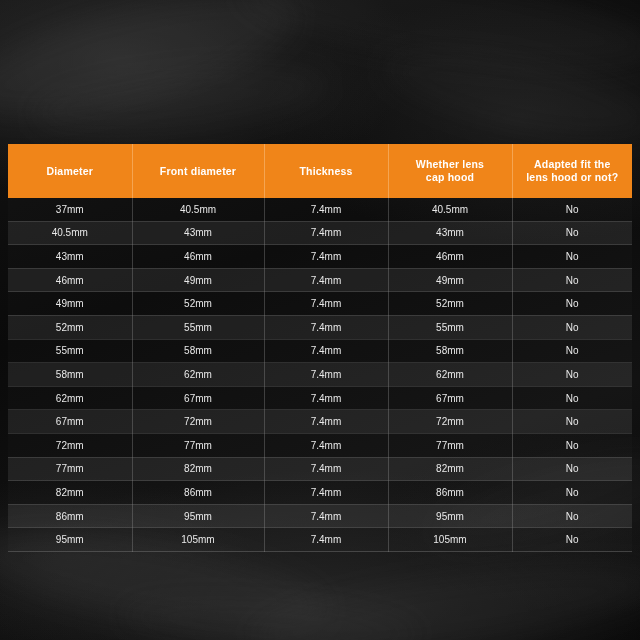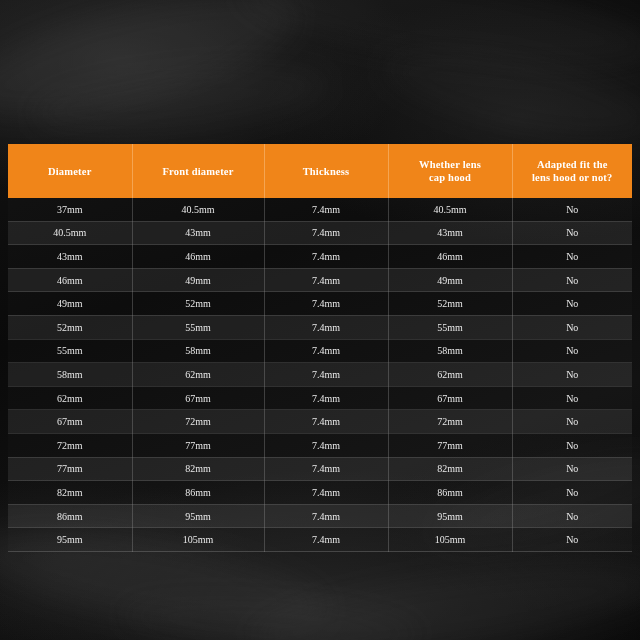--- a/index.html
+++ b/index.html
@@ -45,21 +45,20 @@
   #table-wrap {
     position: absolute;
     left: 8px;
     top: 144px;
     width: 624px;
   }
   table.spec {
     width: 624px;
     border-collapse: collapse;
     table-layout: fixed;
-    font-family: Liberation Serif, serif;
   }
   table.spec col.c0 { width: 124px; }
   table.spec col.c1 { width: 132px; }
   table.spec col.c2 { width: 124px; }
   table.spec col.c3 { width: 124px; }
   table.spec col.c4 { width: 120px; }
 
   thead th {
     background: #f08519;
     color: #ffffff;

